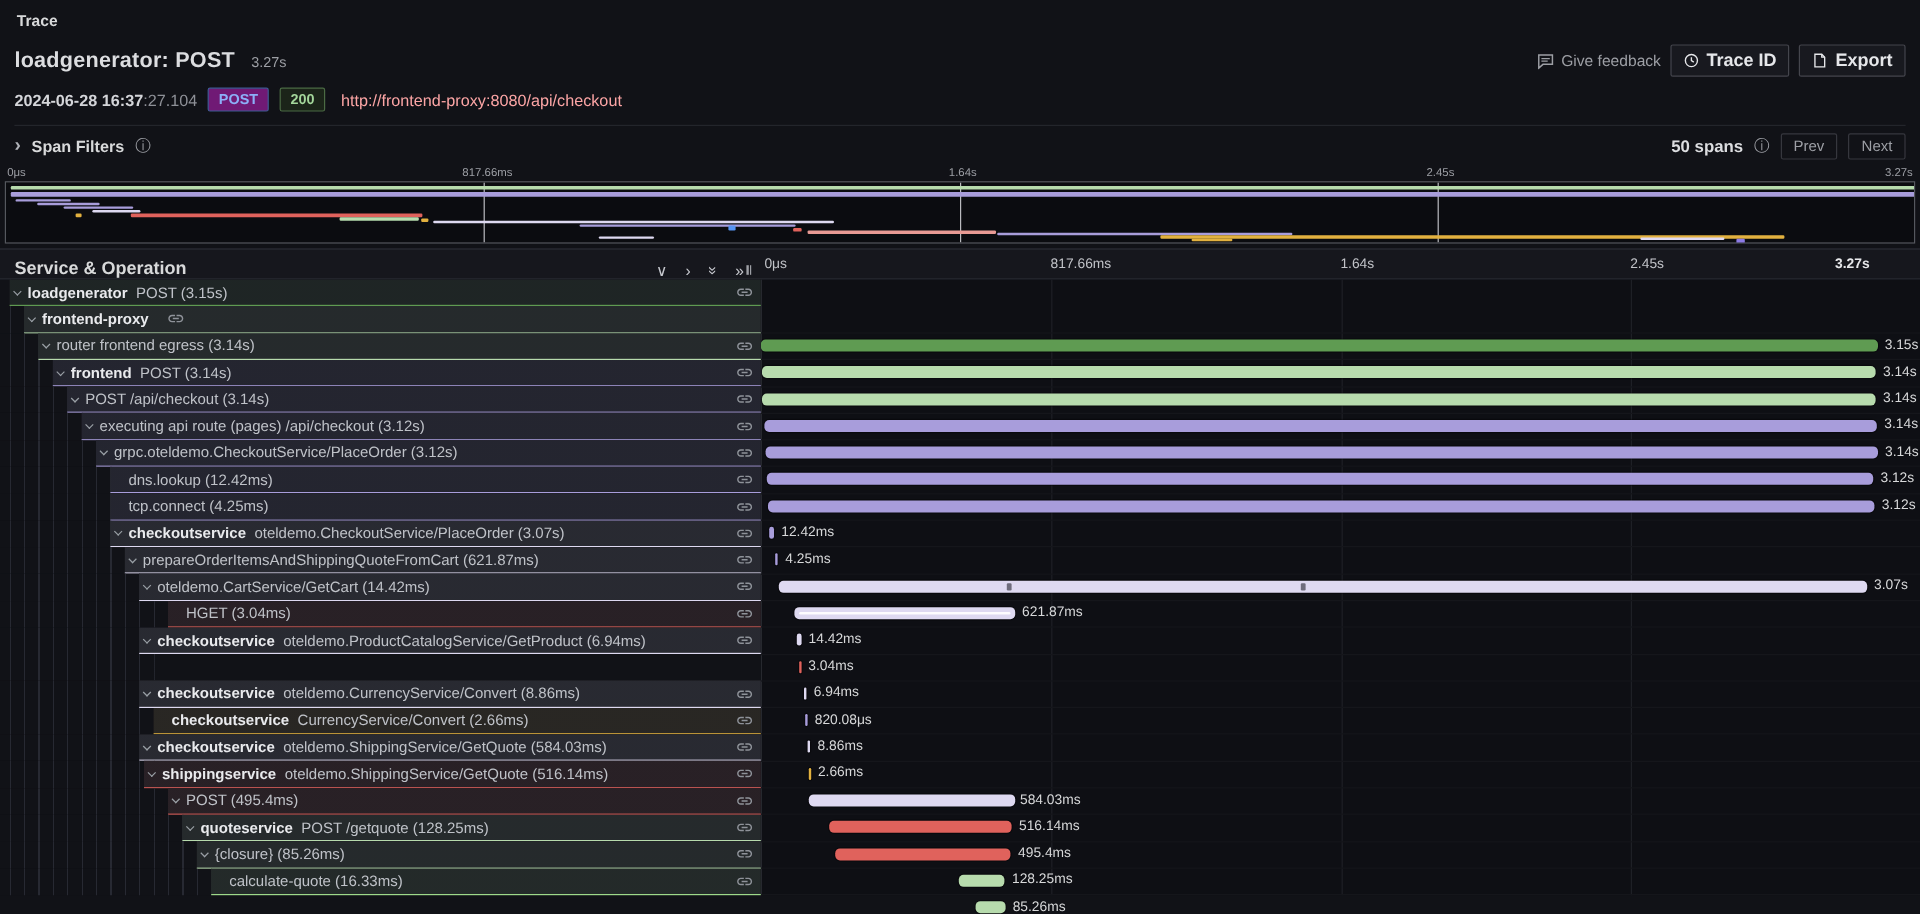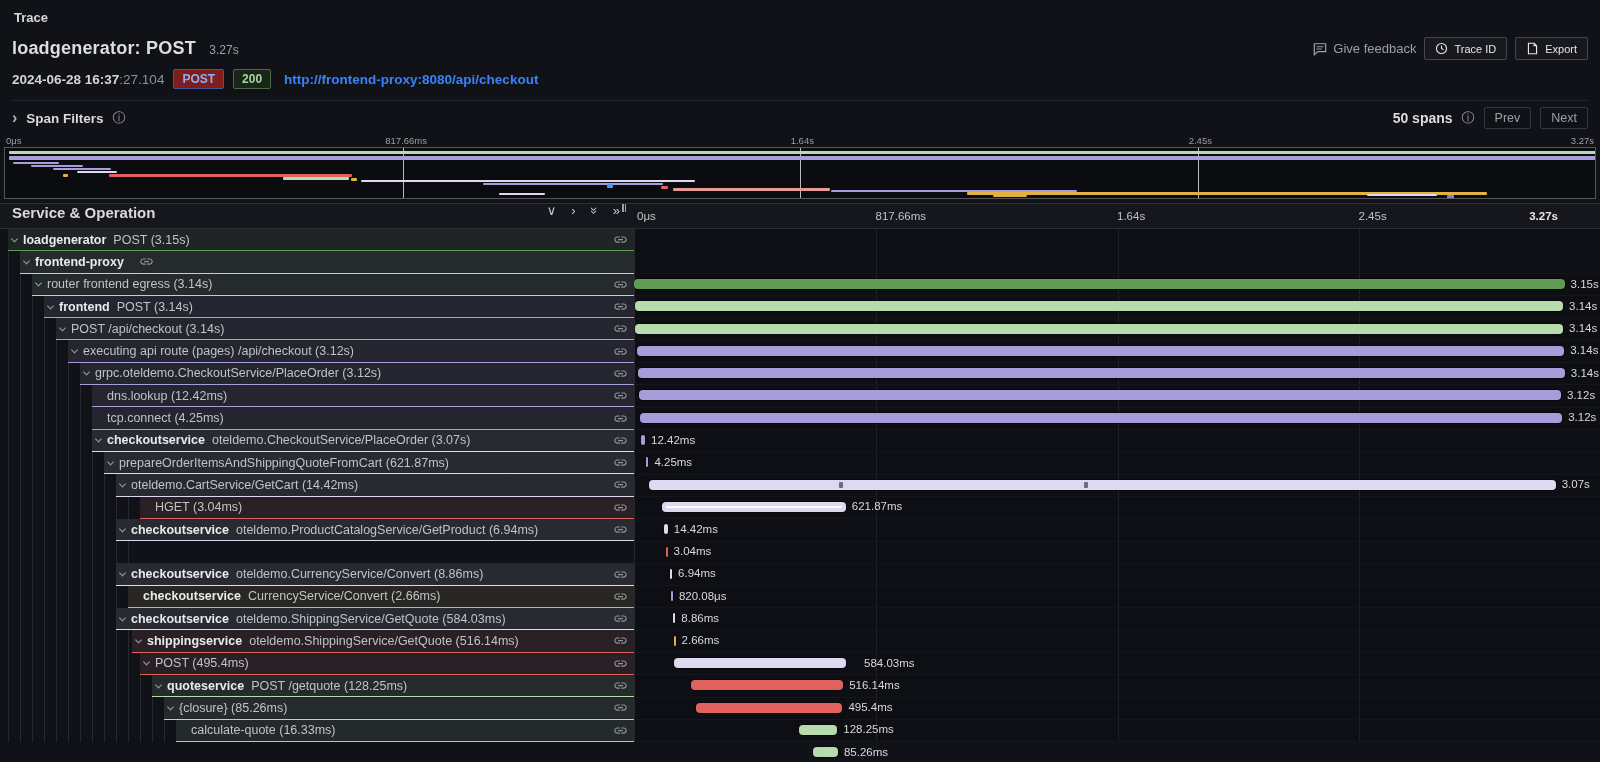--- a/index.html
+++ b/index.html
@@ -11,52 +11,52 @@
   }
   
   .hdr { padding:8px 12px 0 12px; }
   .panel-title { font-size:13px; font-weight:700; color:#d8d9da; padding:2px 0 12px 2px; }
   .hdr-row2 { display:flex; justify-content:space-between; align-items:center; }
   .trace-title { font-size:18px; font-weight:700; color:#dcdde0; letter-spacing:.2px; }
   .trace-dur { font-size:12px; color:#9d9fa5; margin-left:9px; }
   .hdr-actions { display:flex; align-items:center; gap:8px; }
   .feedback { display:flex; align-items:center; gap:6px; color:#9d9fa5; font-size:13px; cursor:pointer; }
   .btn { display:flex; align-items:center; gap:6px; border:1px solid rgba(204,204,220,.25);
-         border-radius:2px; padding:4px 10px; color:#e6e7ea; font-size:11px; font-weight:400;
+         border-radius:2px; padding:4px 10px; color:#e6e7ea; font-size:15px; font-weight:700;
          background:rgba(204,204,220,.04); cursor:pointer; }
   .btn svg, .feedback svg { display:block; }
   .hdr-row3 { display:flex; align-items:center; gap:9px; margin-top:9px; padding-bottom:11px;
               border-bottom:1px solid #23252b; }
   .dt { font-size:13.5px; font-weight:600; color:#d4d5d9; }
   .dt .dt-sub { color:#8e9097; font-weight:400; }
   .badge { font-size:12px; font-weight:600; padding:2px 8px; border-radius:2px; border:1px solid; }
-  .badge.post { color:#8cb0f8; border-color:#3f5a94; background:#7f1d1d; }
+  .badge.post { color:#8cb0f8; border-color:#3f5a94; background:#701a75; }
   .badge.ok   { color:#a4d79b; border-color:#4b6b44; background:#1b2419; }
-  .url { font-size:13.5px; font-weight:700; color:#3b82f6; margin-left:4px; }
+  .url { font-size:13.5px; font-weight:400; color:#fca5a5; margin-left:4px; }
   
   .filters { height:34px; display:flex; align-items:center; justify-content:space-between; padding:0 12px; }
   .sf-left { display:flex; align-items:center; gap:9px; }
   .sf-chev { color:#b0b2b8; font-size:16px; font-weight:700; line-height:1; cursor:pointer; }
   .sf-label { font-size:13.5px; font-weight:700; color:#d8d9da; }
   .info-ic { color:#9d9fa5; font-size:13px; cursor:pointer; }
   .sf-right { display:flex; align-items:center; gap:9px; }
   .spans-count { font-size:14px; font-weight:700; color:#dcdde0; }
   .btn-sm { border:1px solid rgba(204,204,220,.2); border-radius:2px; padding:3px 10px;
             color:#9d9fa5; font-size:12.5px; background:transparent; cursor:pointer; }
   
   .minimap { padding:0 4px; }
   .mm-labels { position:relative; height:12px; font-size:9.5px; color:#9d9fa5; }
   .mm-labels span { position:absolute; top:0; white-space:nowrap; }
   .mm-map { position:relative; height:52px; border:1px solid #55585e; background:#0b0c10; overflow:hidden; cursor:crosshair; }
   .mm-grid { position:absolute; top:0; bottom:0; width:1px; background:#d9dade; opacity:.85; }
   .mm-seg { position:absolute; border-radius:1px; }
   
   .table-hdr { display:flex; height:26px; margin-top:4px; background:#16171d;
                border-top:1px solid #2c2e35; border-bottom:1px solid #2c2e35; }
-  .th-left { width:634px; display:flex; align-items:flex-start; padding:0 6px 0 12px; }
+  .th-left { width:634px; display:flex; align-items:flex-end; padding:0 6px 0 12px; }
   .th-title { font-size:15px; font-weight:700; color:#d8d9da; }
   .th-icons { margin-left:auto; display:flex; align-items:center; gap:15px; color:#c7c9cf; }
   .th-icons .ic { font-size:13px; line-height:1; cursor:pointer; display:inline-block; }
   .ic.rot90 { transform:rotate(90deg); }
   .col-handle { width:8px; display:flex; align-items:flex-end; justify-content:center; gap:1px; padding-bottom:3px; cursor:col-resize; }
   .col-handle i { display:block; width:1.5px; height:8px; background:#9d9fa5; }
   .th-right { flex:1; position:relative; font-size:11.5px; color:#c2c4c9; }
   .th-right span { position:absolute; top:6px; white-space:nowrap; }
   
   .rows { position:relative; }
@@ -516,28 +516,28 @@
         <span class="chev"></span>
         <span class="svc">checkoutservice</span>
         <span class="op">oteldemo.ShippingService/GetQuote (584.03ms)</span>
         <svg class="linkic" width="15" height="15" viewBox="0 0 24 24" fill="#8e9299">
               <path d="M3.9 12c0-1.71 1.39-3.1 3.1-3.1h4V7H7c-2.76 0-5 2.24-5 5s2.24 5 5 5h4v-1.9H7c-1.71 0-3.1-1.39-3.1-3.1zM8 13h8v-2H8v2zm9-6h-4v1.9h4c1.71 0 3.1 1.39 3.1 3.1s-1.39 3.1-3.1 3.1h-4V17h4c2.76 0 5-2.24 5-5s-2.24-5-5-5z"></path>
             </svg>
       </div>
     </div>
     <div class="tl-cell">
       <div class="bar" style="left: 39.8807px; width: 172.53px; background: rgb(222, 217, 241);"></div>
-      <span class="bar-label" style="left: 230px;">584.03ms</span>
+      <span class="bar-label" style="left: 216px;">584.03ms</span>
     </div>
   </div>
 
   <div class="row">
     <div class="name-cell">
       <div class="guides" style="width: 121px;"></div>
-      <div class="name-box" style="left: 132px; border-bottom: 1px solid rgb(224, 98, 92); background-image: linear-gradient(rgba(224, 98, 92, 0.08), rgba(224, 98, 92, 0.08));">
+      <div class="name-box" style="left: 120px; border-bottom: 1px solid rgb(224, 98, 92); background-image: linear-gradient(rgba(224, 98, 92, 0.08), rgba(224, 98, 92, 0.08));">
         <span class="chev"></span>
         <span class="svc">shippingservice</span>
         <span class="op">oteldemo.ShippingService/GetQuote (516.14ms)</span>
         <svg class="linkic" width="15" height="15" viewBox="0 0 24 24" fill="#8e9299">
               <path d="M3.9 12c0-1.71 1.39-3.1 3.1-3.1h4V7H7c-2.76 0-5 2.24-5 5s2.24 5 5 5h4v-1.9H7c-1.71 0-3.1-1.39-3.1-3.1zM8 13h8v-2H8v2zm9-6h-4v1.9h4c1.71 0 3.1 1.39 3.1 3.1s-1.39 3.1-3.1 3.1h-4V17h4c2.76 0 5-2.24 5-5s-2.24-5-5-5z"></path>
             </svg>
       </div>
     </div>
     <div class="tl-cell">
       <div class="bar" style="left: 56.7193px; width: 152.474px; background: rgb(224, 98, 92);"></div>

